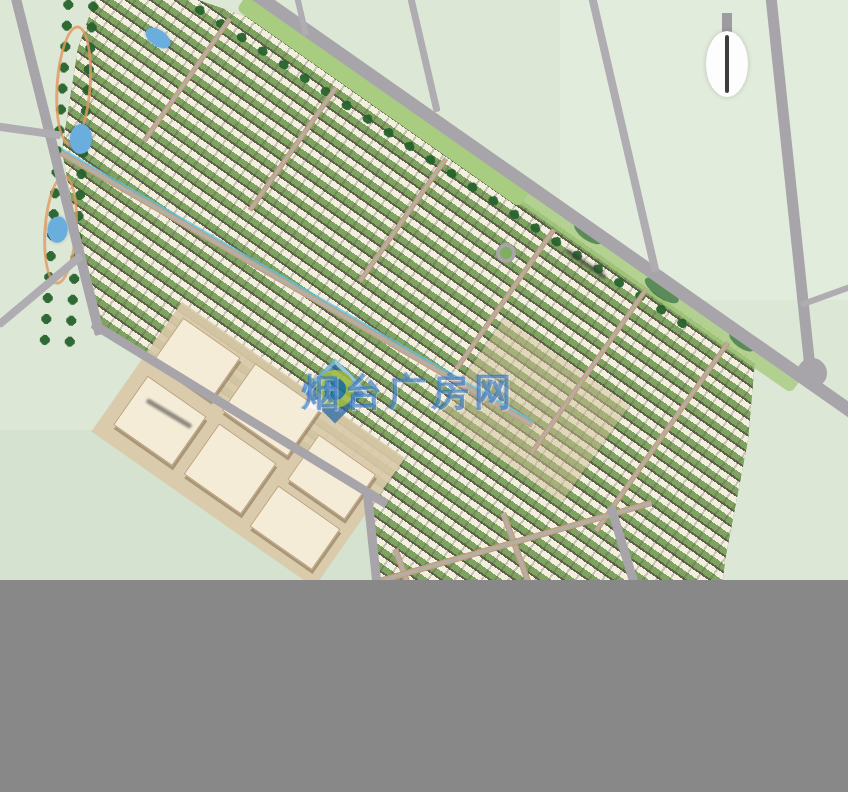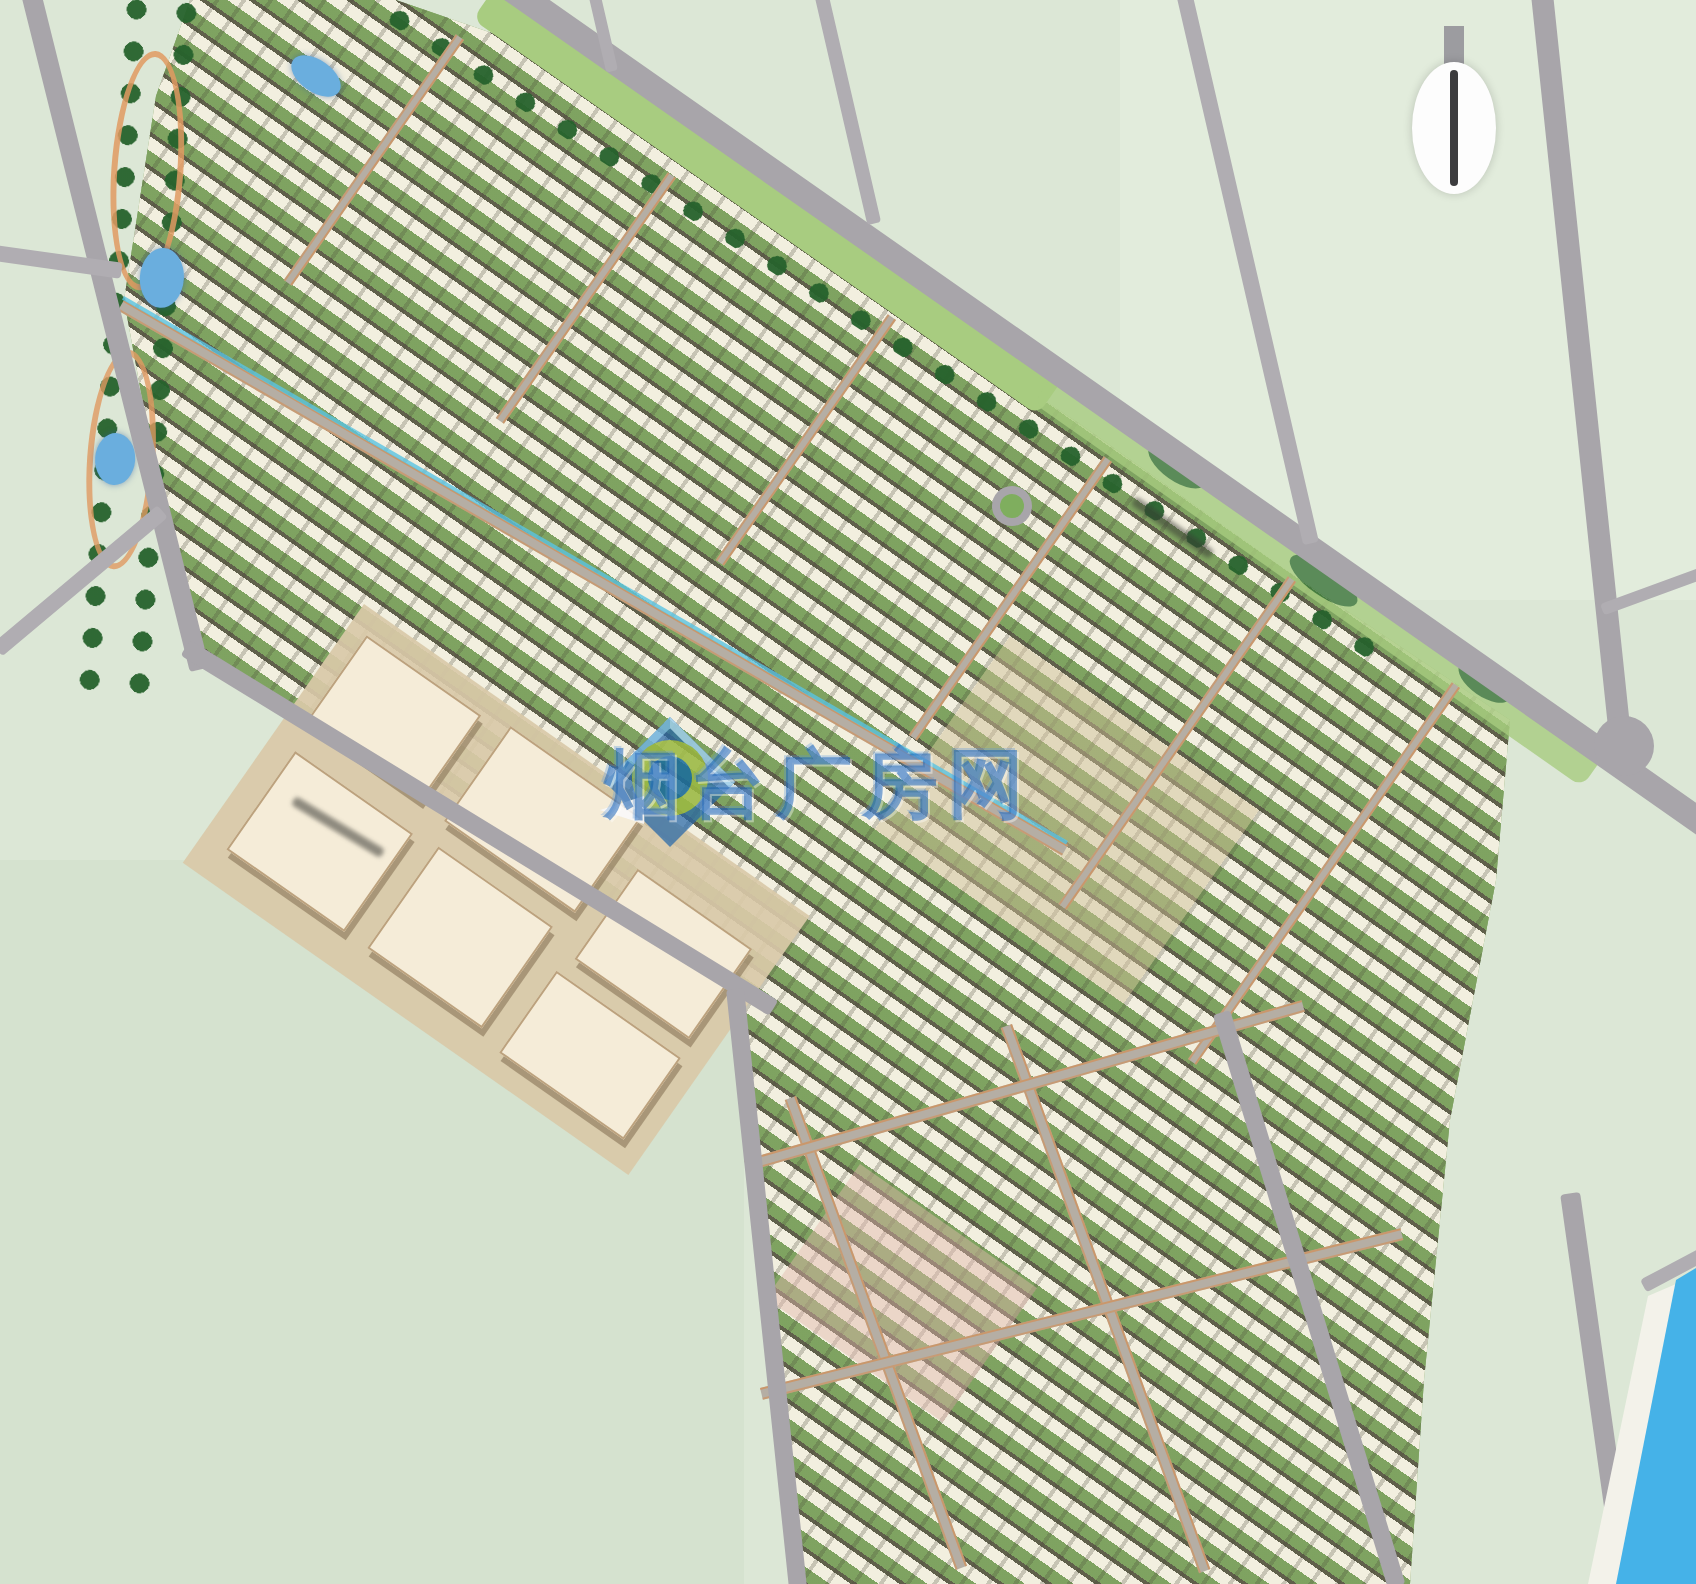--- a/index.html
+++ b/index.html
@@ -1,17 +1,17 @@
 <!DOCTYPE html>
 <html><head>
 <meta charset="utf-8">
 <style>
   html,body{margin:0;padding:0;background:#888;}
   #canvas{
-    position:relative;width:848px;height:792px;overflow:hidden;
+    position:relative;width:848px;height:580px;overflow:hidden;
     background:#dce7d6;
     font-family:"DejaVu Sans","Liberation Sans",sans-serif;
     text-align:center;
   }
   #canvas *{position:absolute;box-sizing:border-box;}
 
   
   .field-tint-bl{left:0;top:430px;width:372px;height:362px;background:rgba(203,219,199,.45);}
   .field-tint-tr{left:560px;top:0;width:288px;height:300px;background:rgba(233,242,228,.45);}
 

